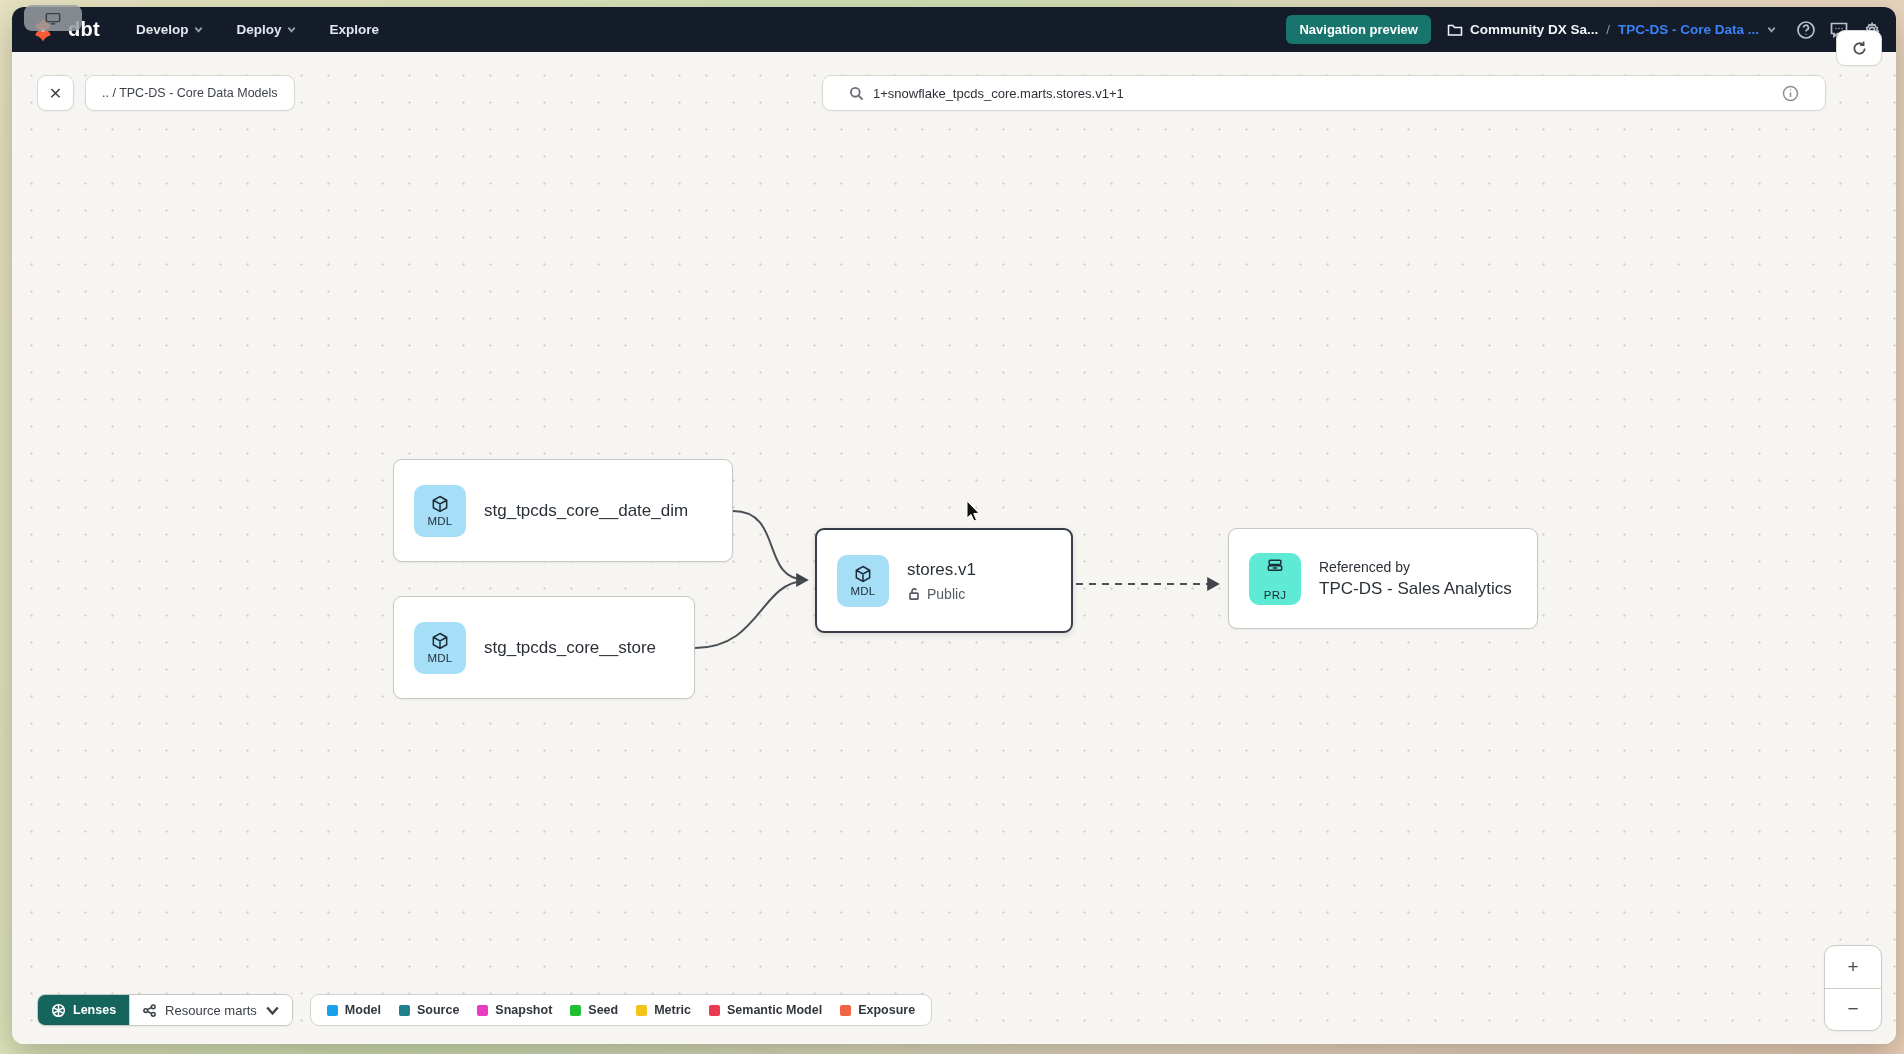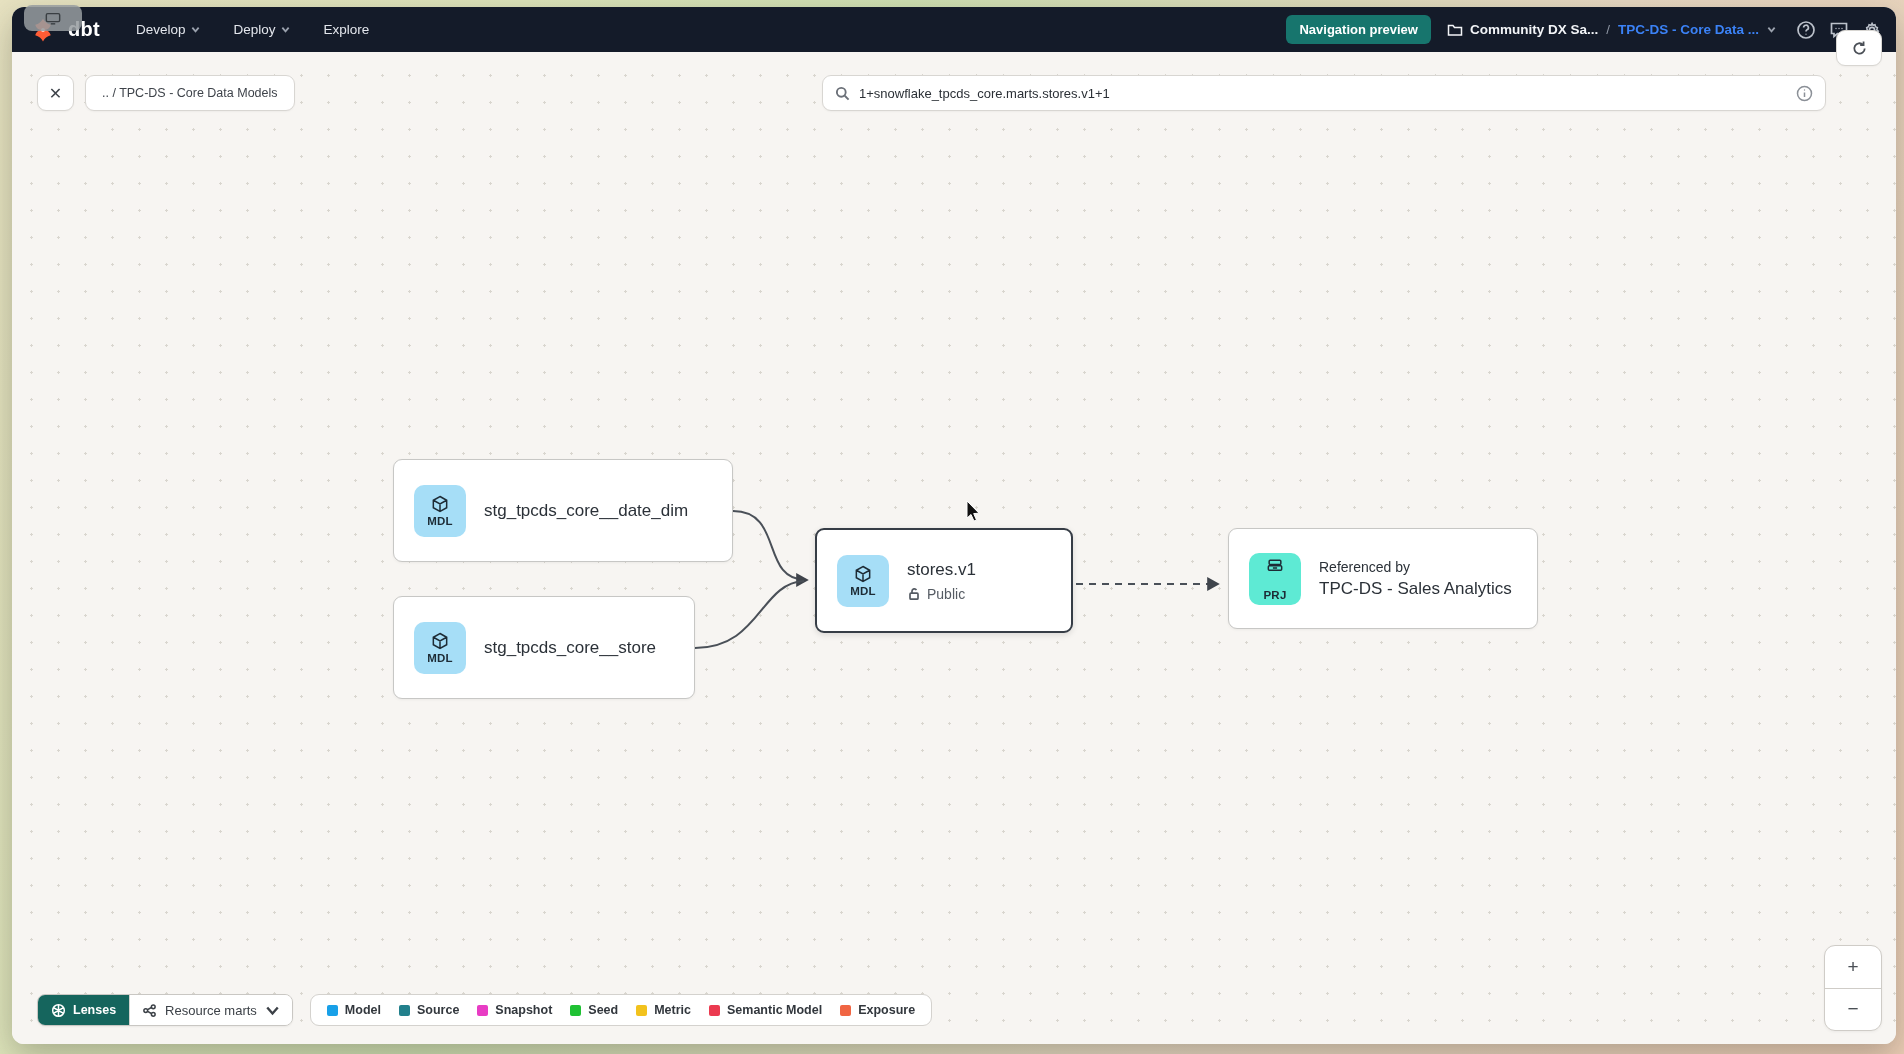--- a/index.html
+++ b/index.html
@@ -16,21 +16,21 @@
   }
   
   .topnav {
     position:absolute; left:0; top:0; right:0; height:45px;
     background:#141b29; display:flex; align-items:center; padding:0 14px 0 18px;
   }
   .brand { display:flex; align-items:center; gap:12px; margin-right:36px; cursor:pointer; }
   .brand-mark { width:26px; height:26px; position:relative; }
   .brand-text { color:#ffffff; font-size:20px; font-weight:700; letter-spacing:.3px; }
   .menu { display:flex; align-items:center; gap:34px; }
-  .menu-item { display:flex; align-items:center; gap:5px; color:#e3e6ec; font-size:13.5px; font-weight:400; cursor:pointer; }
+  .menu-item { display:flex; align-items:center; gap:5px; color:#e3e6ec; font-size:13.5px; font-weight:700; cursor:pointer; }
   .chev { width:9px; height:9px; stroke:#9aa1ad; stroke-width:2; fill:none; }
   .topnav-right { margin-left:auto; display:flex; align-items:center; gap:16px; }
   .nav-preview {
     background:#17756d; color:#fff; font-size:13px; font-weight:700;
     padding:7px 13px; border-radius:6px; cursor:pointer; white-space:nowrap;
   }
   .crumbs { display:flex; align-items:center; gap:8px; white-space:nowrap; }
   .crumb-acct { color:#f2f4f7; font-size:13.5px; font-weight:700; display:flex; align-items:center; gap:7px; cursor:pointer; }
   .crumb-sep { color:#8d95a2; font-size:13.5px; }
   .crumb-proj { color:#3b82f6; font-size:13.5px; font-weight:600; cursor:pointer; }
@@ -49,21 +49,21 @@
   .tool-btn {
     height:36px; background:#fff; border:1px solid #d8d6d2; border-radius:9px;
     display:flex; align-items:center; justify-content:center; cursor:pointer;
     box-shadow:0 1px 2px rgba(0,0,0,.04); color:#3e434a;
   }
   .close-btn { width:37px; font-size:16px; }
   .path-chip { padding:12px 16px; font-size:12.5px; font-weight:500; color:#3e434a; }
   .searchbar {
     position:absolute; top:23px; left:810px; width:1004px; height:36px; z-index:5;
     background:#fff; border:1px solid #d8d6d2; border-radius:9px;
-    display:flex; align-items:center; padding:0 12px; gap:9px;
+    display:flex; align-items:center; padding:0 26px; gap:9px;
     box-shadow:0 1px 2px rgba(0,0,0,.04);
   }
   .searchbar svg.mag { width:15px; height:15px; stroke:#6b7078; stroke-width:2; fill:none; flex:none; }
   .search-input { border:none; outline:none; flex:1; font-size:13px; color:#2b3036; font-family:inherit; background:transparent; }
   .info-icon { width:17px; height:17px; flex:none; cursor:pointer; }
   .info-icon svg { width:17px; height:17px; stroke:#8b9097; stroke-width:1.5; fill:none; }
   .refresh-btn { position:absolute; top:23px; right:14px; width:46px; height:36px; z-index:5; }
   .refresh-btn svg { width:17px; height:17px; stroke:#4a4f56; stroke-width:1.9; fill:none; }
   
   .node {
@@ -72,21 +72,21 @@
     box-shadow:0 1px 3px rgba(0,0,0,.05);
   }
   .node.selected { border:2px solid #363d46; box-shadow:0 2px 6px rgba(0,0,0,.12); }
   .node-badge {
     width:52px; height:52px; border-radius:10px; flex:none;
     display:flex; flex-direction:column; align-items:center; justify-content:center; gap:1px;
   }
   .badge-mdl { background:#a6def7; }
   .badge-prj { background:#5eead4;gap:12px; }
   .node-badge svg { width:20px; height:20px; stroke:#1d2b35; stroke-width:1.8; fill:none; }
-  .badge-code { font-size:11.5px; font-weight:700; color:#1d2b35; letter-spacing:.2px; }
+  .badge-code { font-size:11.5px; font-weight:400; color:#1d2b35; letter-spacing:.2px; }
   .node-label { font-size:17px; color:#2b3138; font-weight:500; white-space:nowrap; }
   .node-sub { display:flex; align-items:center; gap:6px; margin-top:6px; color:#555b63; font-size:14px; font-weight:500; }
   .node-sub svg { width:14px; height:14px; stroke:#555b63; stroke-width:1.7; fill:none; }
   .ref-small { font-size:14px; color:#2b3138; font-weight:500; margin-bottom:4px; }
   .ref-big { font-size:17px; color:#2b3138; font-weight:500; white-space:nowrap; }
   .edges { position:absolute; inset:0; width:100%; height:100%; pointer-events:none; }
   
   .footer { position:absolute; left:25px; bottom:18px; display:flex; gap:17px; z-index:5; align-items:center; }
   .lens-group { display:flex; border-radius:8px; overflow:hidden; border:1px solid #c9c7c3; box-shadow:0 1px 2px rgba(0,0,0,.05); height:32px; }
   .lenses-btn { background:#15655d; color:#fff; display:flex; align-items:center; gap:7px; padding:0 13px; font-size:12.5px; font-weight:700; cursor:pointer; }

